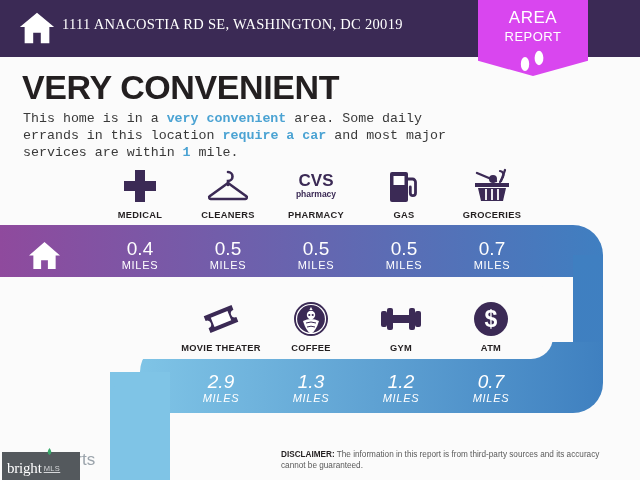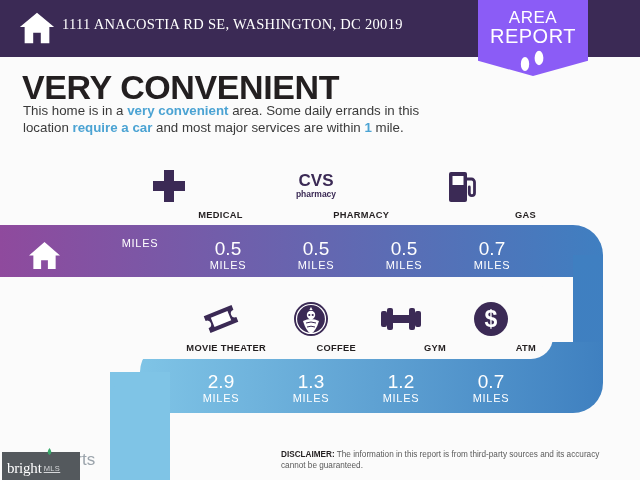--- a/index.html
+++ b/index.html
@@ -35,35 +35,35 @@
     letter-spacing: 0.3px;
     white-space: nowrap;
     font-family: Liberation Serif, serif;
   }
 
   
   .badge {
     position: absolute;
     left: 478px; top: 0;
     width: 110px; height: 76px;
-    background: #8b5cf6;
+    background: #d946ef;
     -webkit-clip-path: polygon(0 0, 100% 0, 100% 80%, 50% 100%, 0 80%);
     clip-path: polygon(0 0, 100% 0, 100% 80%, 50% 100%, 0 80%);
     text-align: center;
   }
   .badge-line1 {
     margin-top: 8px;
     color: #ffffff;
     font-size: 17px;
     line-height: 19px;
     letter-spacing: 0.5px;
   }
   .badge-line2 {
     color: #ffffff;
-    font-size: 20px;
+    font-size: 13px;
     line-height: 19px;
     letter-spacing: 0.5px;
   }
   .badge-feet {
     position: absolute;
     left: 50%; top: 48px;
     transform: translateX(-50%);
     width: 34px; height: 24px;
   }
 
@@ -71,38 +71,39 @@
   .title {
     position: absolute;
     left: 22px; top: 68px;
     font-size: 34px;
     font-weight: bold;
     color: #231f20;
     letter-spacing: -0.4px;
   }
   .desc {
     position: absolute;
-    left: 23px; top: 102px;
+    left: 23px; top: 110px;
     width: 430px;
     font-size: 13.3px;
     line-height: 17px;
     color: #3a3a3a;
+    font-family: Liberation Mono, monospace;
   }
   .hl { color: #4ba3d3; font-weight: bold; }
 
   
   .icon-row {
     position: absolute;
     display: flex;
   }
   .icon-row-1 { left: 96px; top: 165px; width: 440px; }
   .icon-row-2 { left: 176px; top: 298px; width: 360px; }
   .icon-cell {
     flex: 1;
-    text-align: right;
+    text-align: center;
   }
   .icon-art {
     height: 42px;
     display: flex;
     align-items: center;
     justify-content: center;
   }
   .icon-label {
     margin-top: 3px;
     font-size: 9.3px;
@@ -118,21 +119,21 @@
     left: 0; top: 225px;
     width: 640px; height: 255px;
   }
 
   .bar-values {
     position: absolute;
     display: flex;
     pointer-events: none;
   }
   .bar-values-1 { left: 96px; top: 238px; width: 440px; }
-  .bar-values-2 { left: 176px; top: 371px; width: 360px; }
+  .bar-values-2 { left: 176px; top: 371px; width: 360px; font-style: italic; }
   .val-cell {
     flex: 1;
     text-align: center;
     color: #ffffff;
   }
   .val-num {
     font-size: 19px;
     line-height: 22px;
   }
   .val-unit {
@@ -218,20 +219,29 @@
 
   <div class="icon-cell">
     <div class="icon-art">
       <svg width="34" height="34" viewBox="0 0 34 34">
         <path d="M12 1 h10 v11 h11 v10 h-11 v11 h-10 v-11 h-11 v-10 h11 z" fill="#3b2a55"></path>
       </svg>
     </div>
     <div class="icon-label">MEDICAL</div>
   </div>
 
+  <div class="icon-cell">
+    <div class="icon-art">
+      <svg width="44" height="34" viewBox="0 0 44 34">
+        <path d="M22 3 a4.5 4.5 0 0 1 4.5 4.5 a4.5 4.5 0 0 1 -4.5 4.5 v4" fill="none" stroke="#3b2a55" stroke-width="2.6" stroke-linecap="round"></path>
+        <path d="M22 14 L4 27 a1.6 1.6 0 0 0 1 3 h34 a1.6 1.6 0 0 0 1 -3 Z" fill="none" stroke="#3b2a55" stroke-width="2.6" stroke-linejoin="round"></path>
+      </svg>
+    </div>
+    <div class="icon-label">CLEANERS</div>
+  </div>
 
   <div class="icon-cell">
     <div class="icon-art">
       <svg width="52" height="34" viewBox="0 0 52 34">
         <text x="26" y="17" text-anchor="middle" font-family="Liberation Sans, sans-serif" font-size="17" font-weight="bold" fill="#3b2a55">CVS</text>
         <text x="26" y="28" text-anchor="middle" font-family="Liberation Sans, sans-serif" font-size="8.5" font-weight="bold" fill="#3b2a55">pharmacy</text>
       </svg>
     </div>
     <div class="icon-label">PHARMACY</div>
   </div>
@@ -240,20 +250,34 @@
     <div class="icon-art">
       <svg width="32" height="36" viewBox="0 0 32 36">
         <rect x="2" y="4" width="18" height="30" rx="2" fill="#3b2a55"></rect>
         <rect x="5.5" y="8" width="11" height="9" fill="#ffffff"></rect>
         <path d="M20 11 h4.5 a3 3 0 0 1 3 3 v11 a2.6 2.6 0 0 1 -5.2 0 v-6" fill="none" stroke="#3b2a55" stroke-width="2.8" stroke-linecap="round"></path>
       </svg>
     </div>
     <div class="icon-label">GAS</div>
   </div>
 
+  <div class="icon-cell">
+    <div class="icon-art">
+      <svg width="40" height="38" viewBox="0 0 40 38">
+        <path d="M5 6 L24 14" stroke="#3b2a55" stroke-width="2.4" stroke-linecap="round"></path>
+        <circle cx="21" cy="12" r="4" fill="#3b2a55"></circle>
+        <path d="M28 4 a4 4 0 0 1 3 6 l-3 5" fill="none" stroke="#3b2a55" stroke-width="2.2" stroke-linecap="round"></path>
+        <path d="M33 3 l-4 11" stroke="#3b2a55" stroke-width="2.2" stroke-linecap="round"></path>
+        <rect x="3" y="16" width="34" height="4" fill="#3b2a55"></rect>
+        <path d="M6 21 L9 34 h22 l3 -13 Z" fill="#3b2a55"></path>
+        <path d="M14 22 v11 M20 22 v11 M26 22 v11" stroke="#ffffff" stroke-width="1.8"></path>
+      </svg>
+    </div>
+    <div class="icon-label">GROCERIES</div>
+  </div>
 
 </div>
 
 <svg class="bars-svg" viewBox="0 0 640 255">
   <defs>
     <linearGradient id="gradTop" x1="0" y1="0" x2="1" y2="0">
       <stop offset="0%" stop-color="#8f4a9d"></stop>
       <stop offset="100%" stop-color="#3f7fc1"></stop>
     </linearGradient>
     <linearGradient id="gradBottom" x1="0" y1="0" x2="1" y2="0">
@@ -277,20 +301,21 @@
 
   <rect x="-40" y="58" width="593" height="76" rx="22" fill="#fbfbfb"></rect>
 </svg>
 
 <svg class="bar-home-icon" viewBox="0 0 34 32">
   <path d="M17 2 L33 16 L28.5 16 L28.5 30 L20.5 30 L20.5 21 L13.5 21 L13.5 30 L5.5 30 L5.5 16 L1 16 Z" fill="#ffffff"></path>
 </svg>
 
 <div class="bar-values bar-values-1">
   <div class="val-cell">
+    <div class="val-num">0.4</div>
     <div class="val-unit">MILES</div>
   </div>
   <div class="val-cell">
     <div class="val-num">0.5</div>
     <div class="val-unit">MILES</div>
   </div>
   <div class="val-cell">
     <div class="val-num">0.5</div>
     <div class="val-unit">MILES</div>
   </div>

